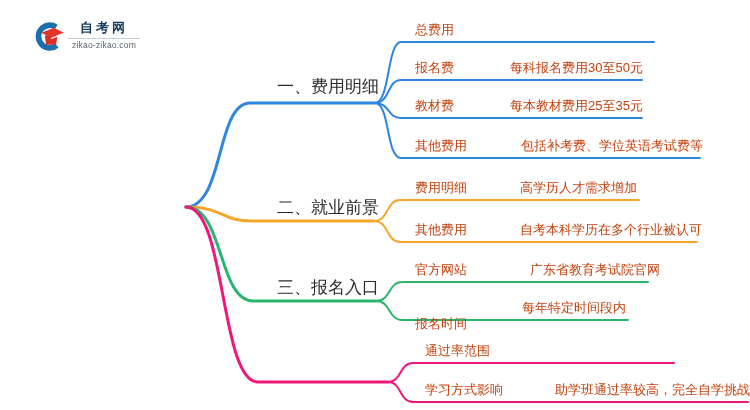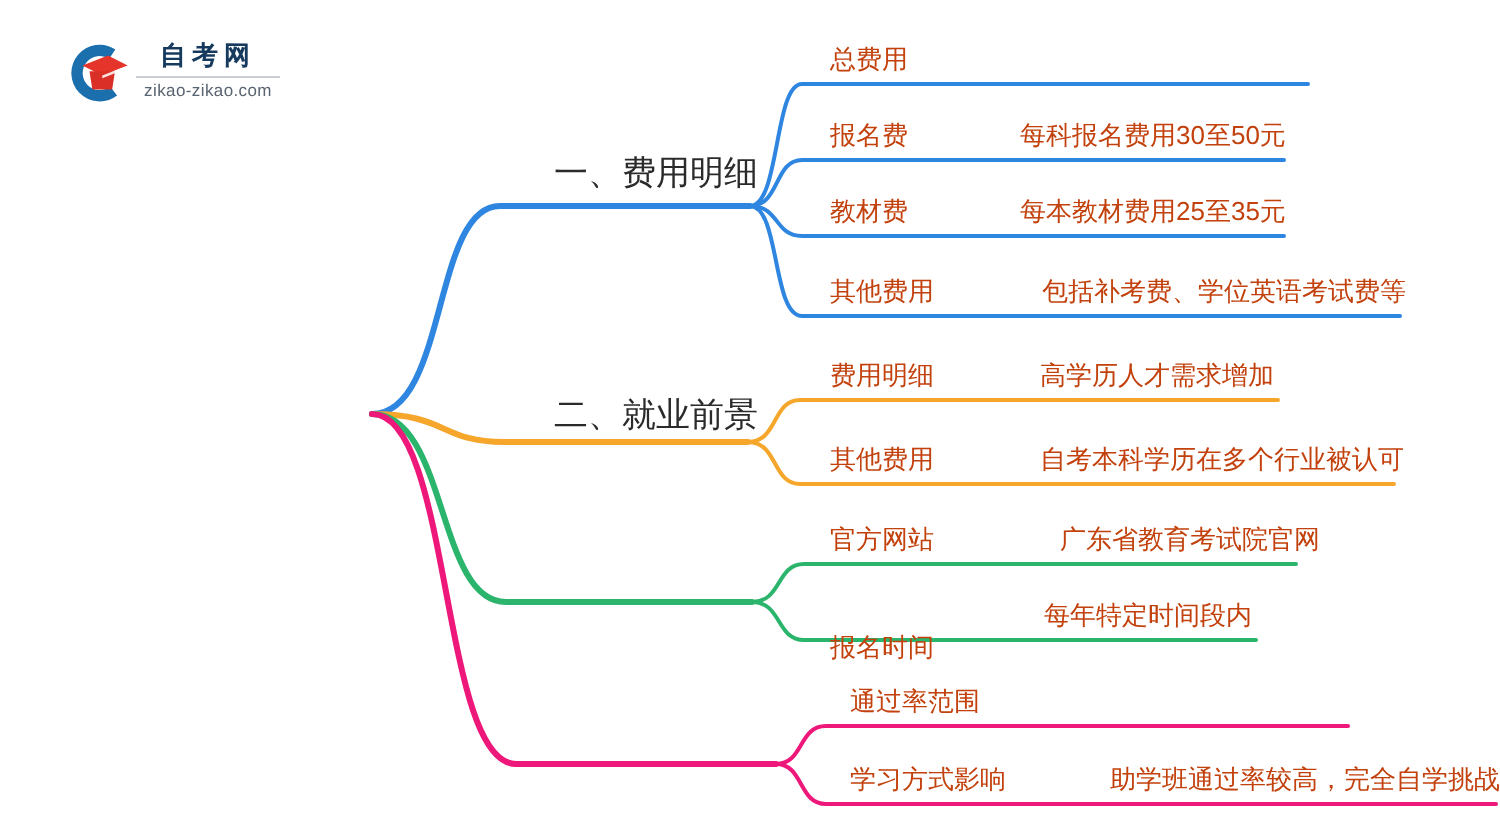--- a/index.html
+++ b/index.html
@@ -82,20 +82,21 @@
   <div class="node" style="left:510px;top:97px">每本教材费用25至35元</div>
   <div class="node" style="left:415px;top:137px">其他费用</div>
   <div class="node" style="left:521px;top:137px">包括补考费、学位英语考试费等</div>
 
   <div class="node branch-label" style="left:277px;top:199px">二、就业前景</div>
   <div class="node" style="left:415px;top:179px">费用明细</div>
   <div class="node" style="left:520px;top:179px">高学历人才需求增加</div>
   <div class="node" style="left:415px;top:221px">其他费用</div>
   <div class="node" style="left:520px;top:221px">自考本科学历在多个行业被认可</div>
 
+  <div class="node branch-label" style="left:277px;top:279px">三、报名入口</div>
   <div class="node" style="left:415px;top:261px">官方网站</div>
   <div class="node" style="left:530px;top:261px">广东省教育考试院官网</div>
   <div class="node" style="left:415px;top:315px">报名时间</div>
   <div class="node" style="left:522px;top:299px">每年特定时间段内</div>
 
   <div class="node" style="left:425px;top:342px">通过率范围</div>
   <div class="node" style="left:425px;top:381px">学习方式影响</div>
   <div class="node" style="left:555px;top:381px">助学班通过率较高，完全自学挑战大</div>
 
 </div>

